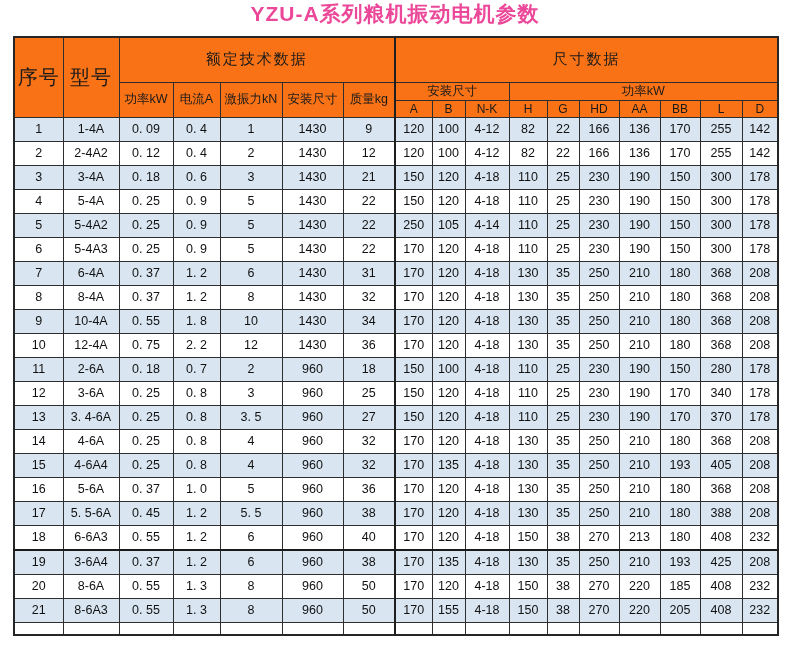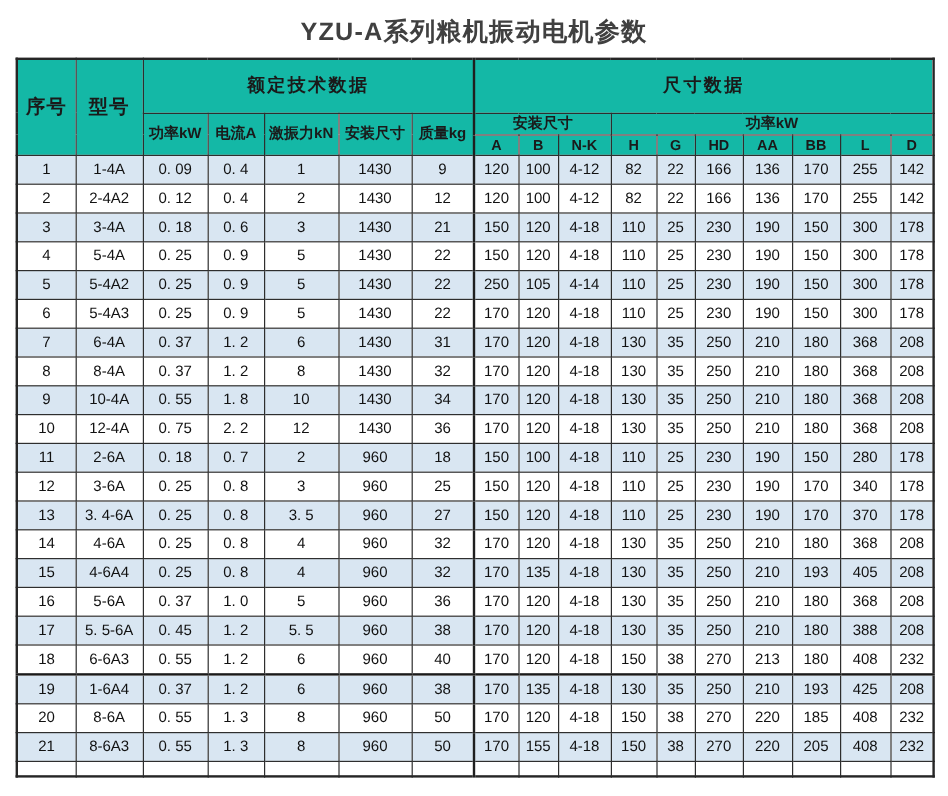--- a/index.html
+++ b/index.html
@@ -7,48 +7,47 @@
     padding: 0;
     background: #ffffff;
     width: 790px;
     height: 663px;
     overflow: hidden;
     font-family: "Liberation Sans", "DejaVu Sans", sans-serif;
     color: #1a1a1a;
   }
   .page-title {
     margin: 0;
-    padding-top: 12px;
     height: 36px;
     text-align: center;
     font-size: 21px;
     font-weight: 700;
     letter-spacing: 1px;
-    color: #404040;
+    color: #ec4899;
   }
   table.spec-table {
     border-collapse: collapse;
     table-layout: fixed;
     margin-left: 13px;
     border: 2px solid #262626;
   }
   .spec-table th, .spec-table td {
     border: 1px solid #2e2e2e;
     text-align: center;
     vertical-align: middle;
     padding: 0;
     overflow: hidden;
     white-space: nowrap;
   }
-  .spec-table thead th { background: #14b8a6; font-weight: 700; }
+  .spec-table thead th { background: #f97316; font-weight: 400; }
   .hrow1 { height: 45px; }
   .hrow2 { height: 17px; }
   .hrow3 { height: 17px; }
   .th-big { font-size: 15px; letter-spacing: 2px; }
-  .th-side { font-size: 16px; letter-spacing: 1px; }
+  .th-side { font-size: 20px; letter-spacing: 1px; }
   .th-sub { font-size: 12.5px; }
   .th-letter { font-size: 12px; }
   .spec-table tbody td {
     height: 23px;
     font-size: 12.5px;
     font-weight: 400;
     color: #111;
   }
   .spec-table tbody tr.stripe td { background: #d9e6f2; }
   .spec-table tbody tr td { background: #ffffff; }
@@ -449,21 +448,21 @@
         <td>150</td>
         <td>38</td>
         <td>270</td>
         <td>213</td>
         <td>180</td>
         <td>408</td>
         <td>232</td>
       </tr>
       <tr class="stripe">
         <td>19</td>
-        <td>1-6A4</td>
+        <td>3-6A4</td>
         <td>0. 37</td>
         <td>1. 2</td>
         <td>6</td>
         <td>960</td>
         <td>38</td>
         <td class="group-sep">170</td>
         <td>135</td>
         <td>4-18</td>
         <td>130</td>
         <td>35</td>

